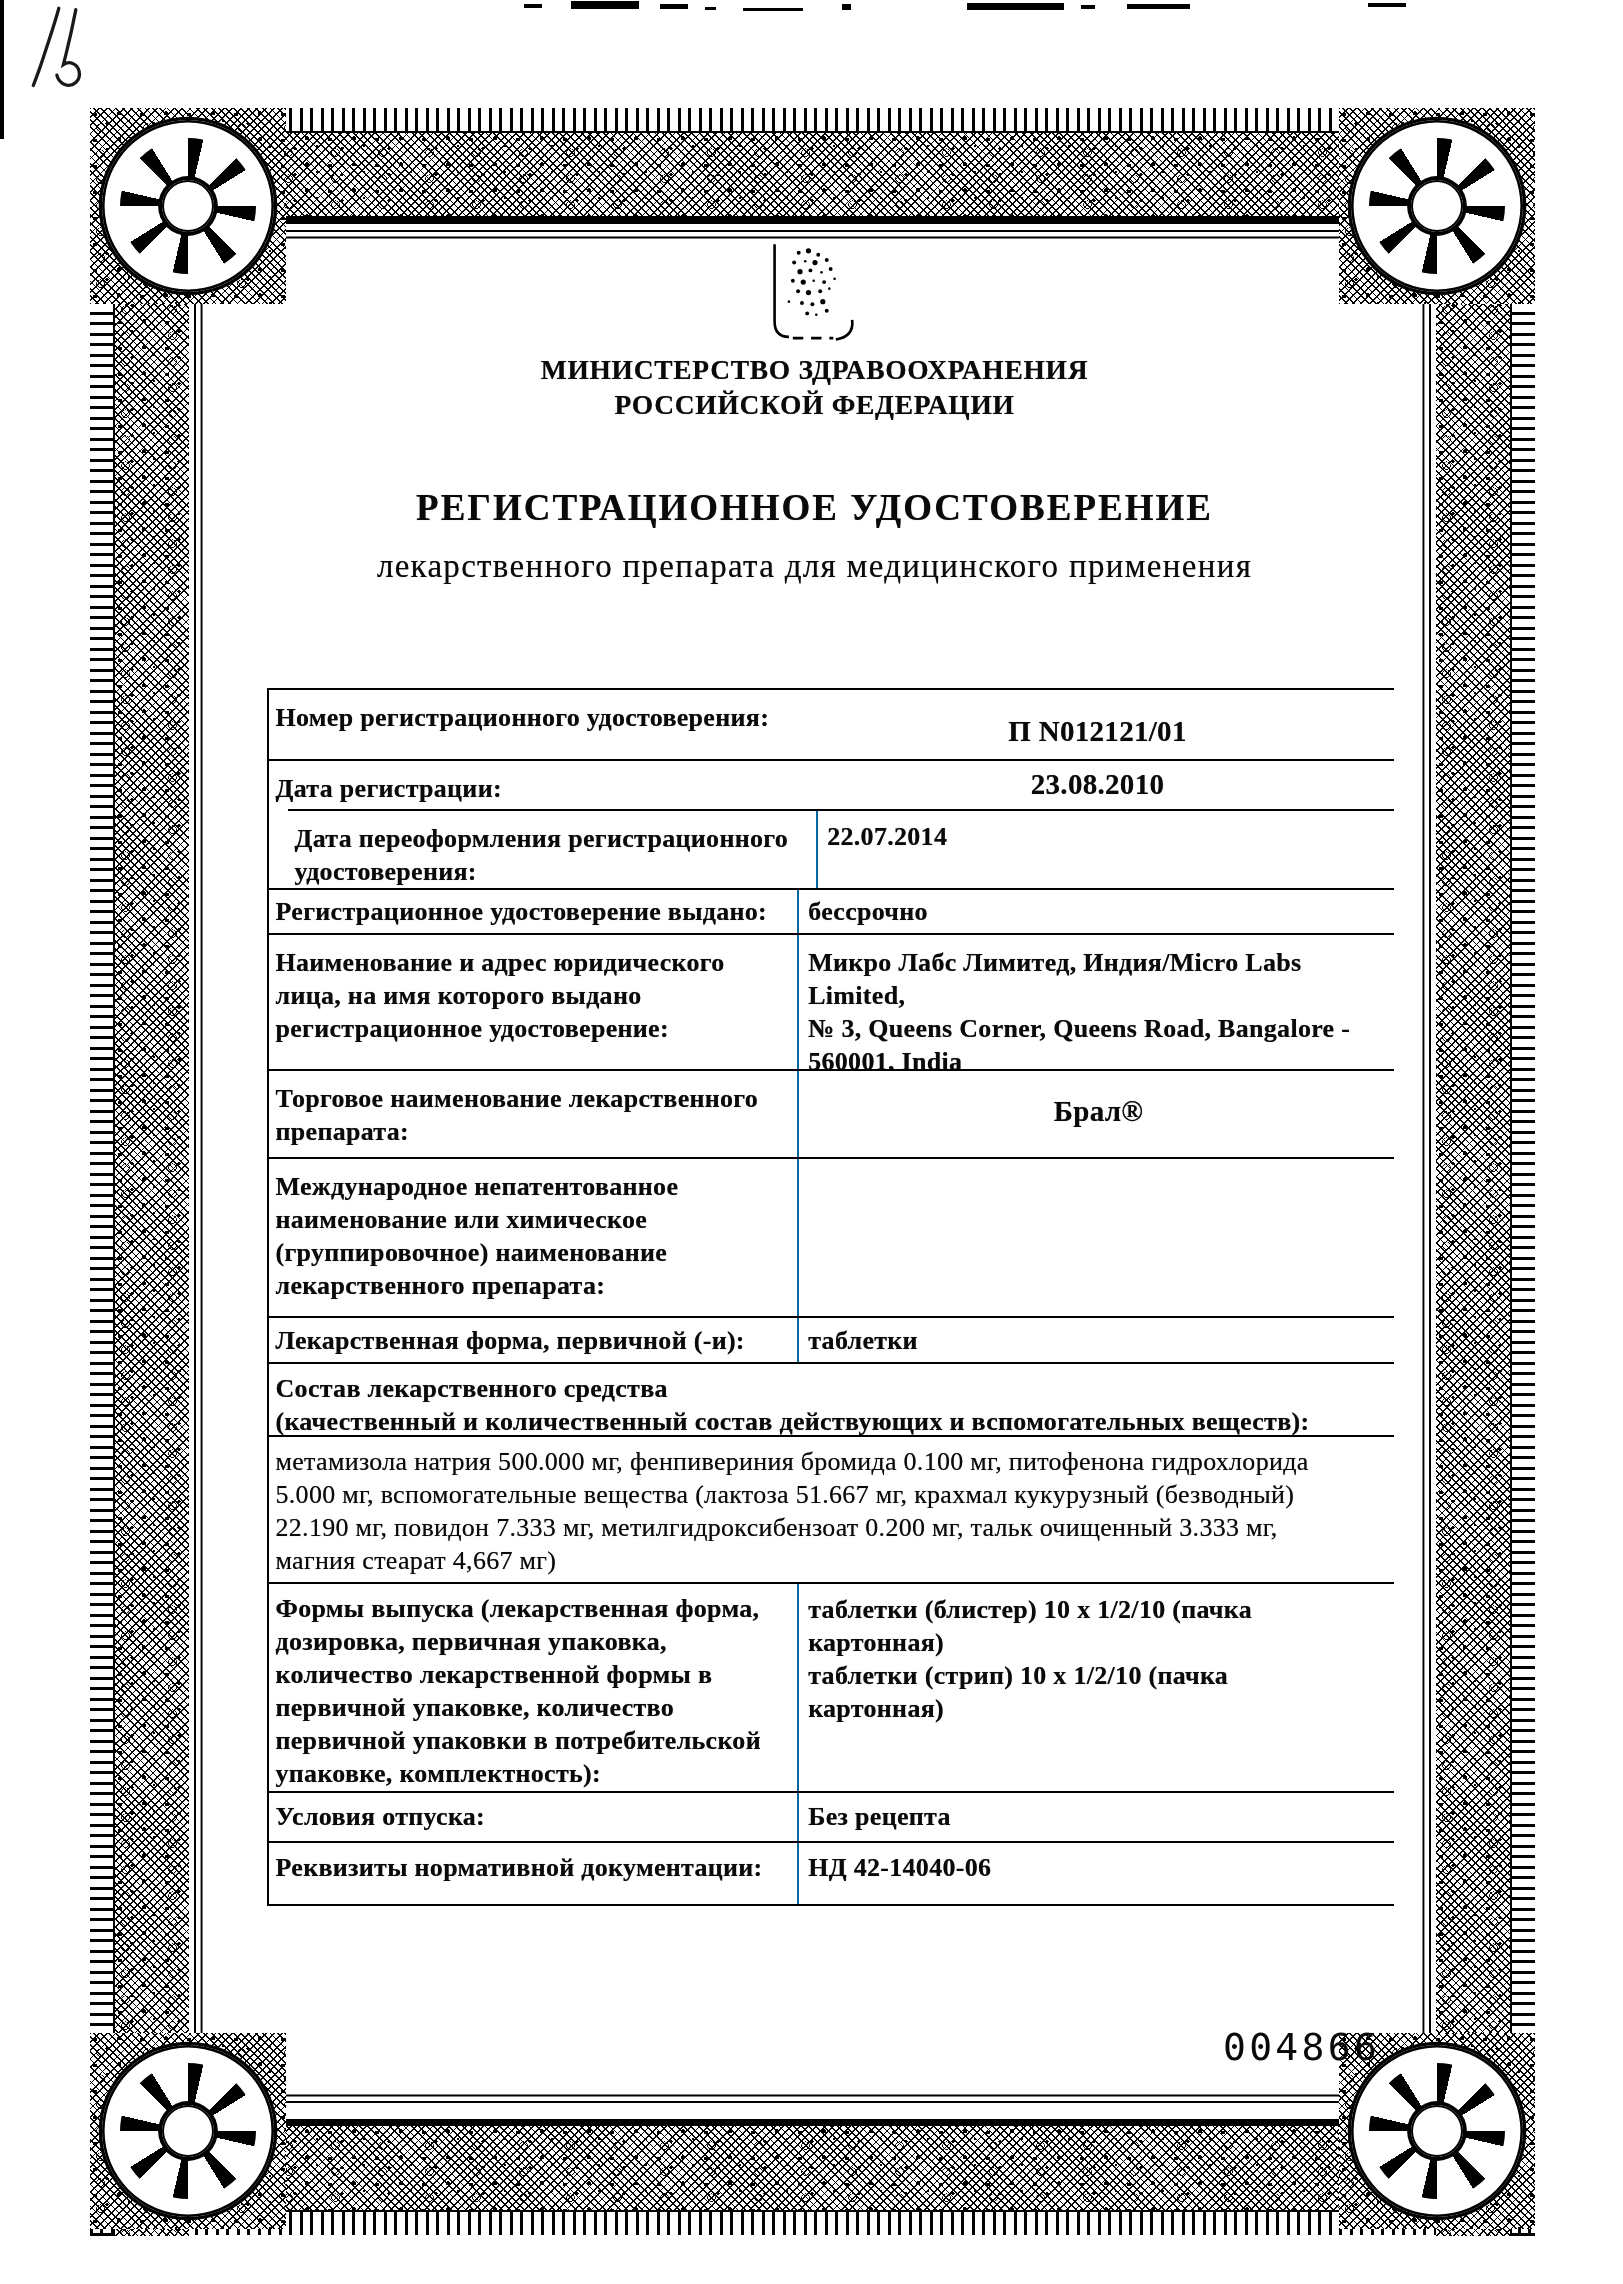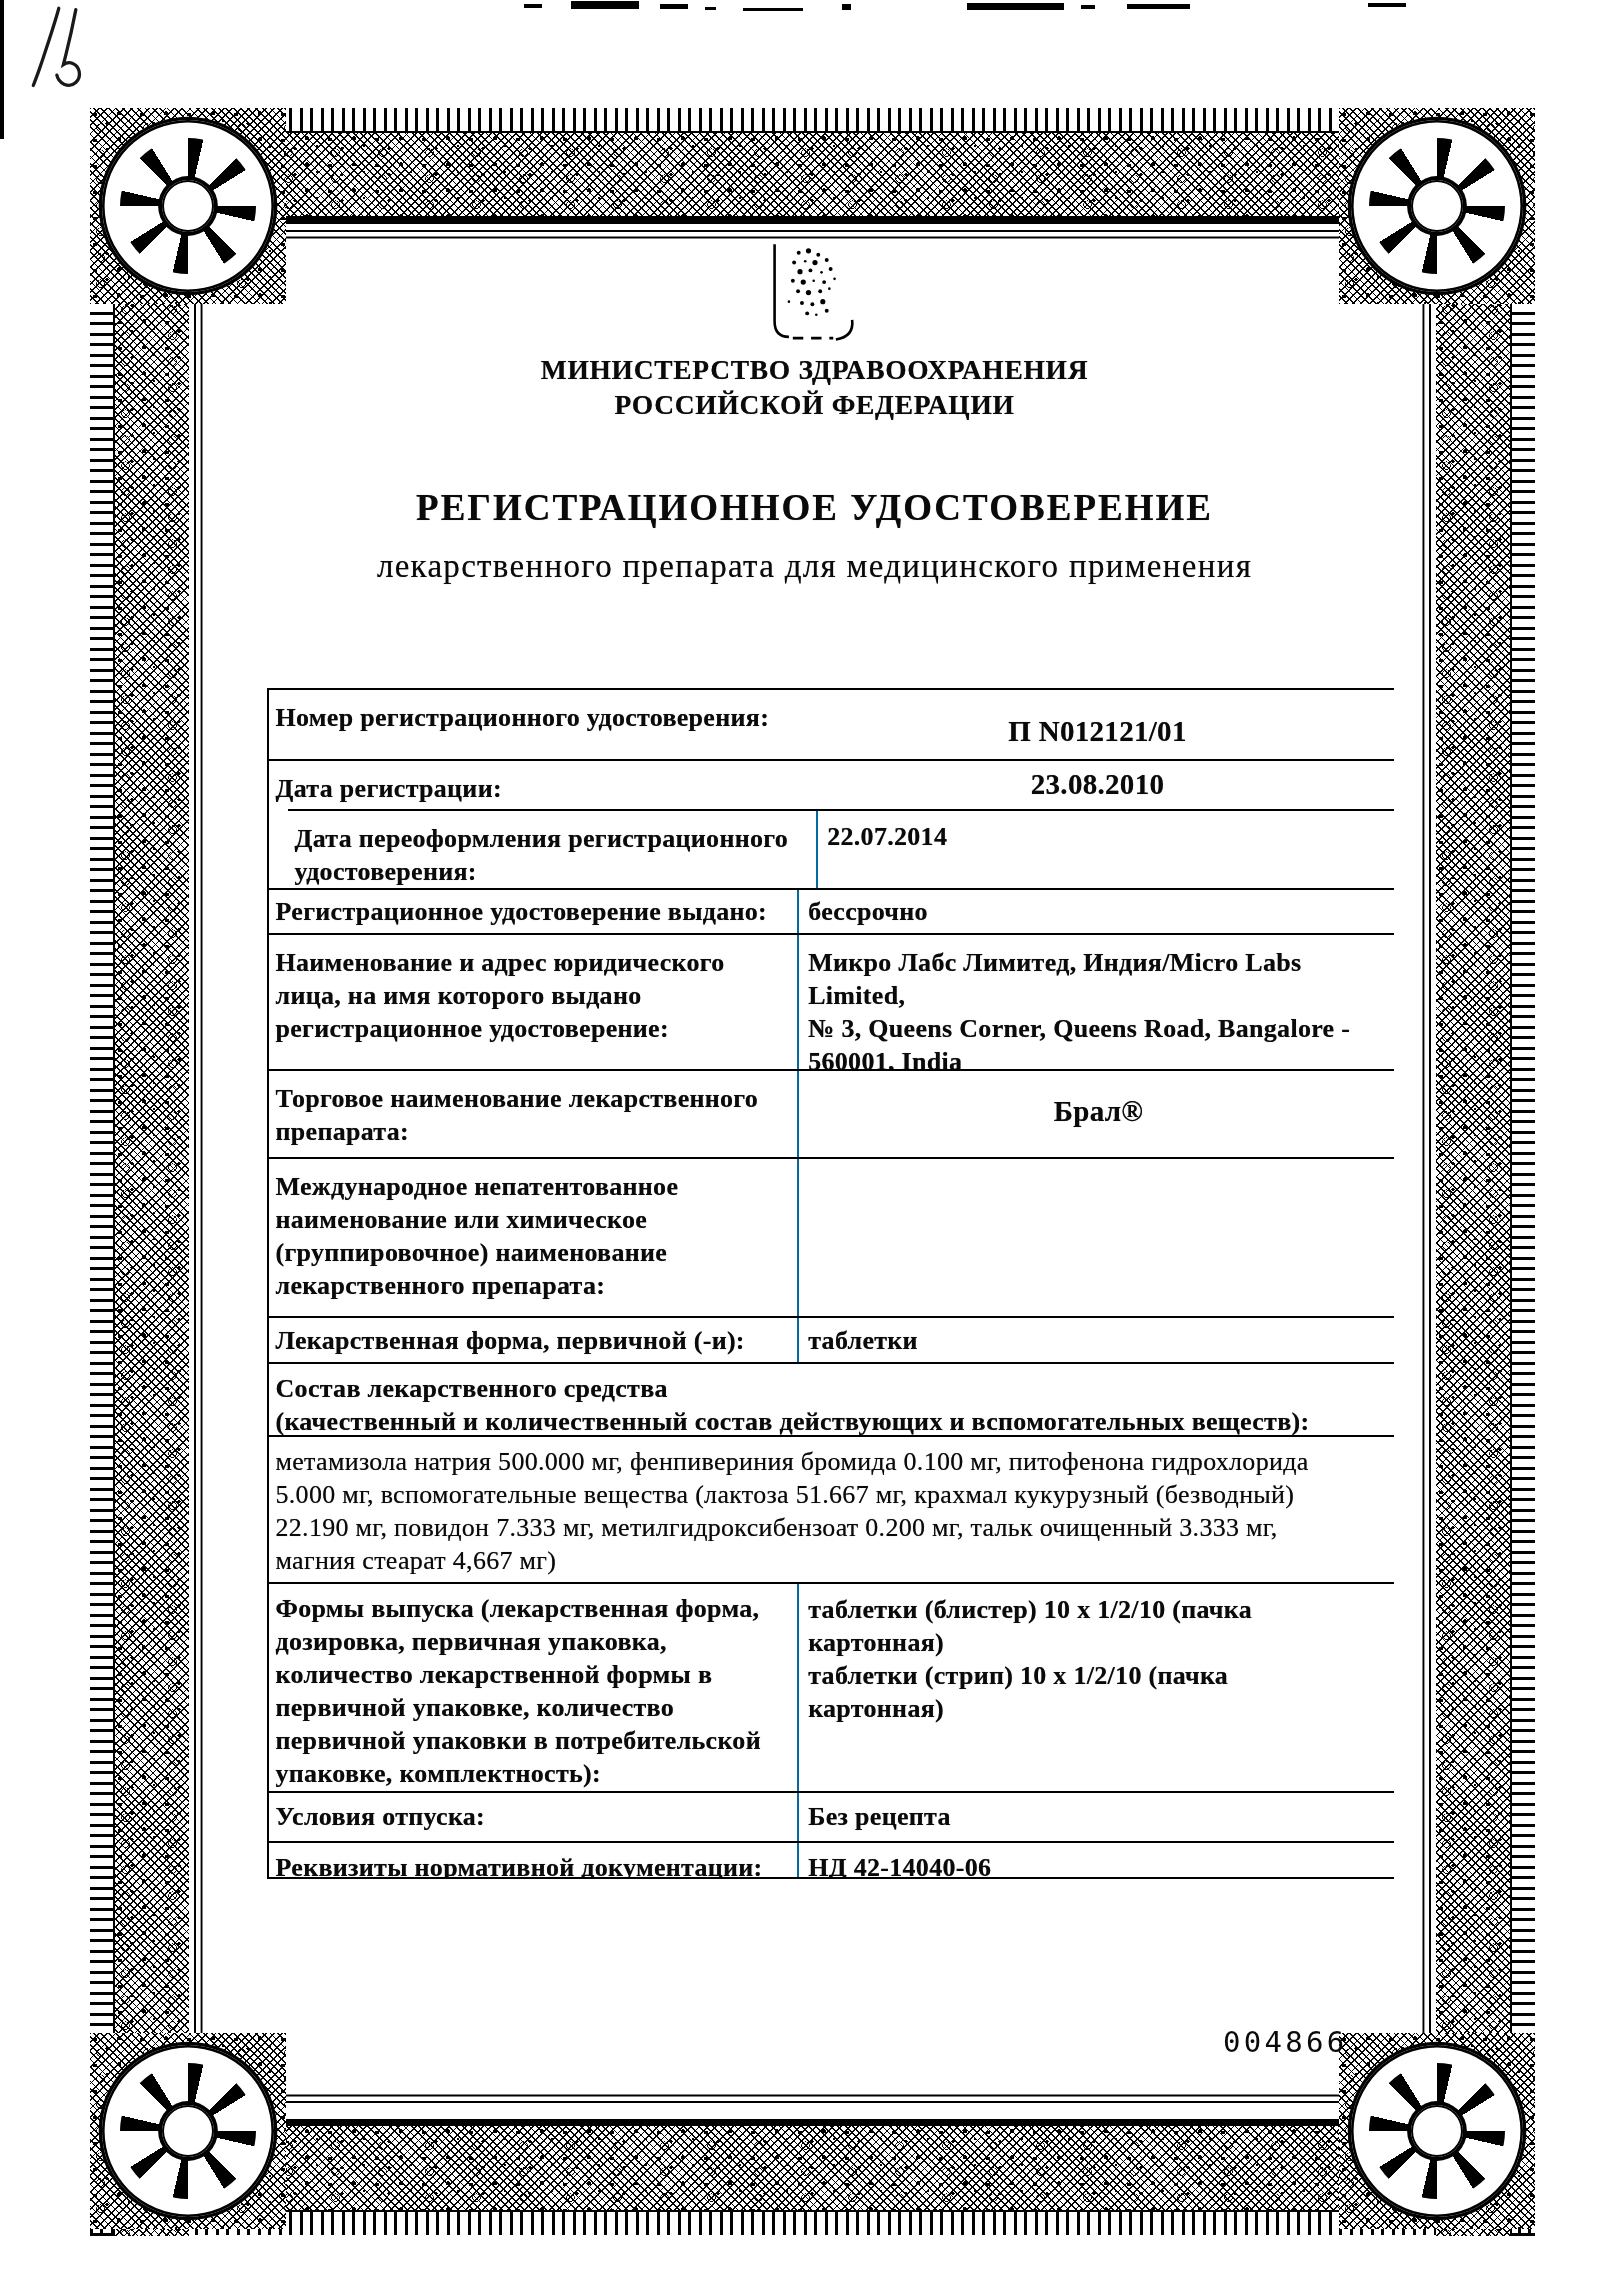--- a/index.html
+++ b/index.html
@@ -101,26 +101,26 @@
   .r2{height:79px;margin-left:19px;}
   .r3{height:45px;}.r3 .cl,.r3 .cv{padding-top:5.2px;}
   .r4{height:136px;}.r4 .cv{padding-top:10.5px;}
   .r5{height:88px;}.r5 .cv{padding-top:23.6px;}
   .r6{height:159px;}
   .r7{height:46px;}.r7 .cl,.r7 .cv{padding-top:5.9px;}
   .r8{height:73px;}
   .r9{height:147px;}.r9 .cfull{font-weight:400;}
   .r10{height:209px;}.r10 .cl{padding-top:7.9px;}
   .r11{height:50px;}.r11 .cl,.r11 .cv{padding-top:6.5px;}
-  .r12{height:36px;}.r12 .cl,.r12 .cv{padding-top:7.9px;}
+  .r12{height:63px;}.r12 .cl,.r12 .cv{padding-top:7.9px;}
 
   
   .serial{
     left:1223px;top:2025px;font-family:"DejaVu Sans Mono",monospace;
-    font-size:29px;letter-spacing:3.3px;font-weight:400;z-index:4;
+    font-size:38px;letter-spacing:3.3px;font-weight:400;z-index:4;
   }
   .handwritten{left:13px;top:3.3px;width:72px;height:95px;}
   .edge-bar{left:0;top:0;width:3.9px;height:139px;background:#000;}
   .emblem{left:769px;top:243px;width:92px;height:103px;z-index:2;}
 </style>
 </head>
 <body>
 
 <div class="edge-bar abs"></div>
 <div class="artifact" style="left:524px;top:3.9px;width:18.3px;height:4.6px;"></div>

